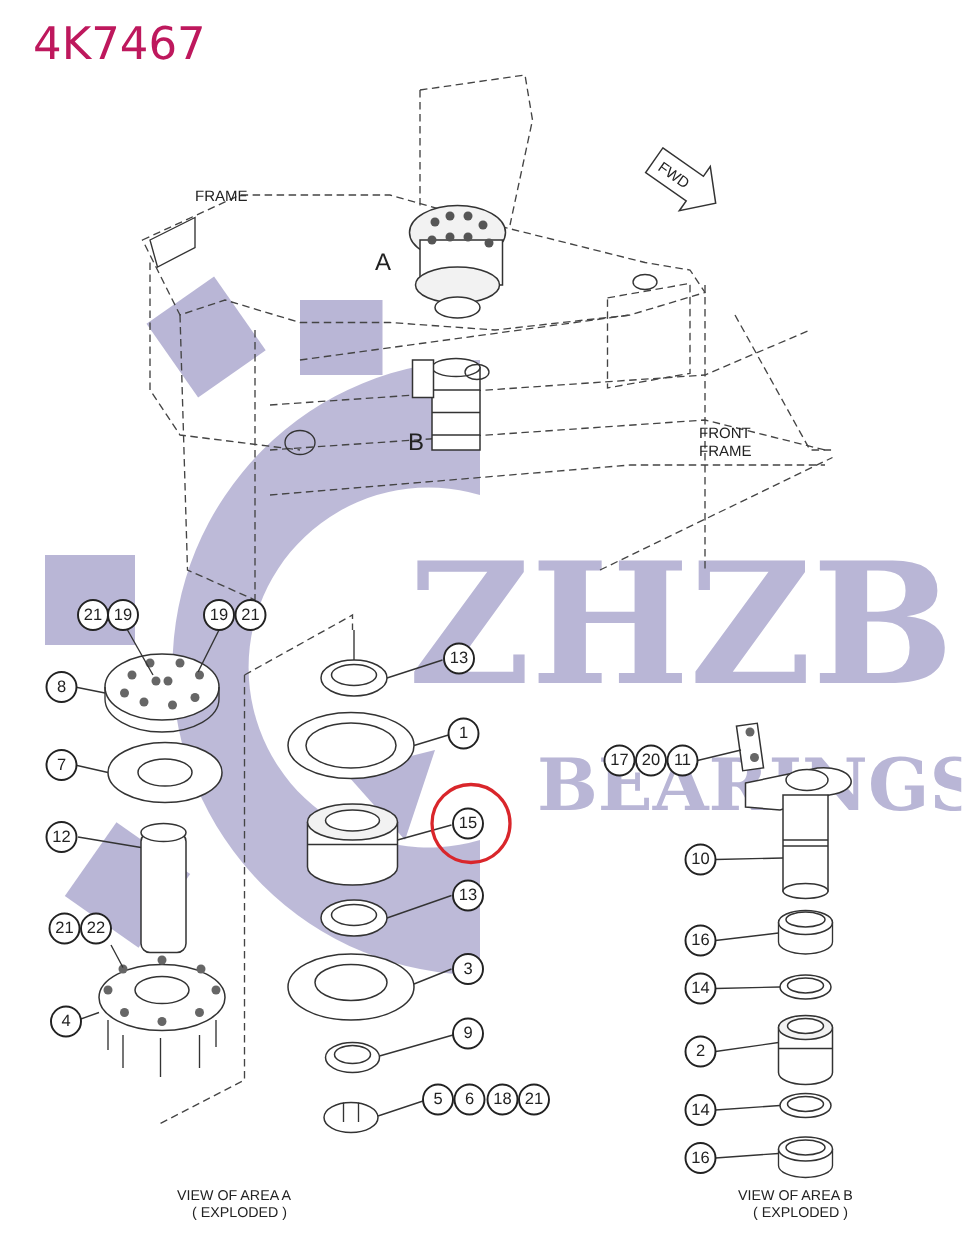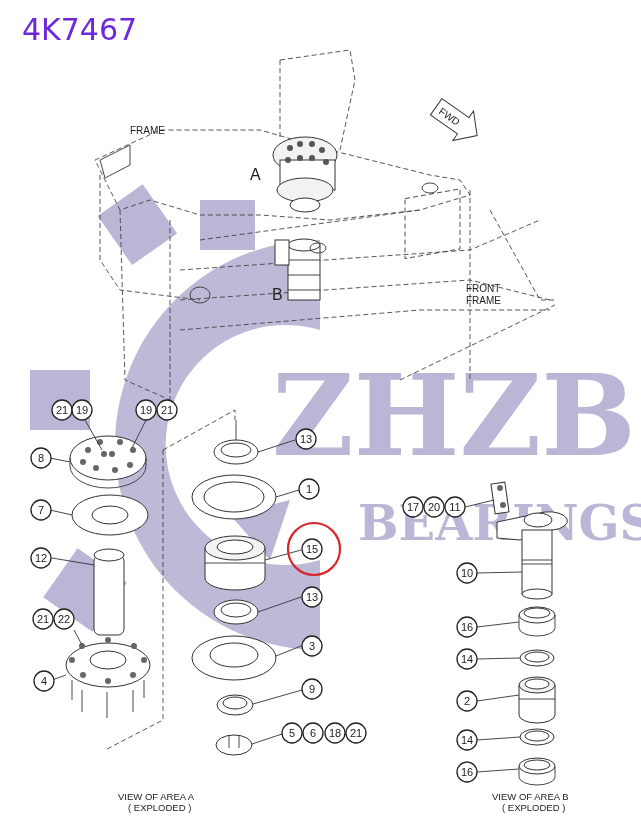--- a/index.html
+++ b/index.html
@@ -1,17 +1,17 @@
 <!DOCTYPE html>
 <html><head>
 <meta charset="utf-8">
 <style>
   html, body { margin: 0; padding: 0; background: #ffffff; }
   body { width: 641px; height: 831px; position: relative; overflow: hidden; font-family: "Liberation Sans", sans-serif; }
-  .part-number { position: absolute; left: 22px; top: 12px; font-size: 30px; color: #6d28d9; font-family: "DejaVu Sans", sans-serif; letter-spacing: 0px; }
+  .part-number { position: absolute; left: 22px; top: 12px; font-size: 30px; color: #be185d; font-family: "DejaVu Sans", sans-serif; letter-spacing: 0px; }
   svg.diagram { position: absolute; left: 0; top: 0; }
   .lbl { font-family: "Liberation Sans", sans-serif; fill: #222; }
   .watermark-text { font-family: "DejaVu Serif", serif; fill: #b9b6d6; }
   .callout circle { fill: #fff; stroke: #222; stroke-width: 1.3; }
   .callout text { font-family: "Liberation Sans", sans-serif; font-size: 11px; fill: #222; text-anchor: middle; dominant-baseline: central; }
   .line { stroke: #333; stroke-width: 0.9; fill: none; }
   .dash { stroke: #444; stroke-width: 0.9; fill: none; stroke-dasharray: 5 3; }
   .part { fill: #fff; stroke: #333; stroke-width: 1; }
   .part-fill { fill: #f2f2f2; stroke: #333; stroke-width: 1; }
 </style>

